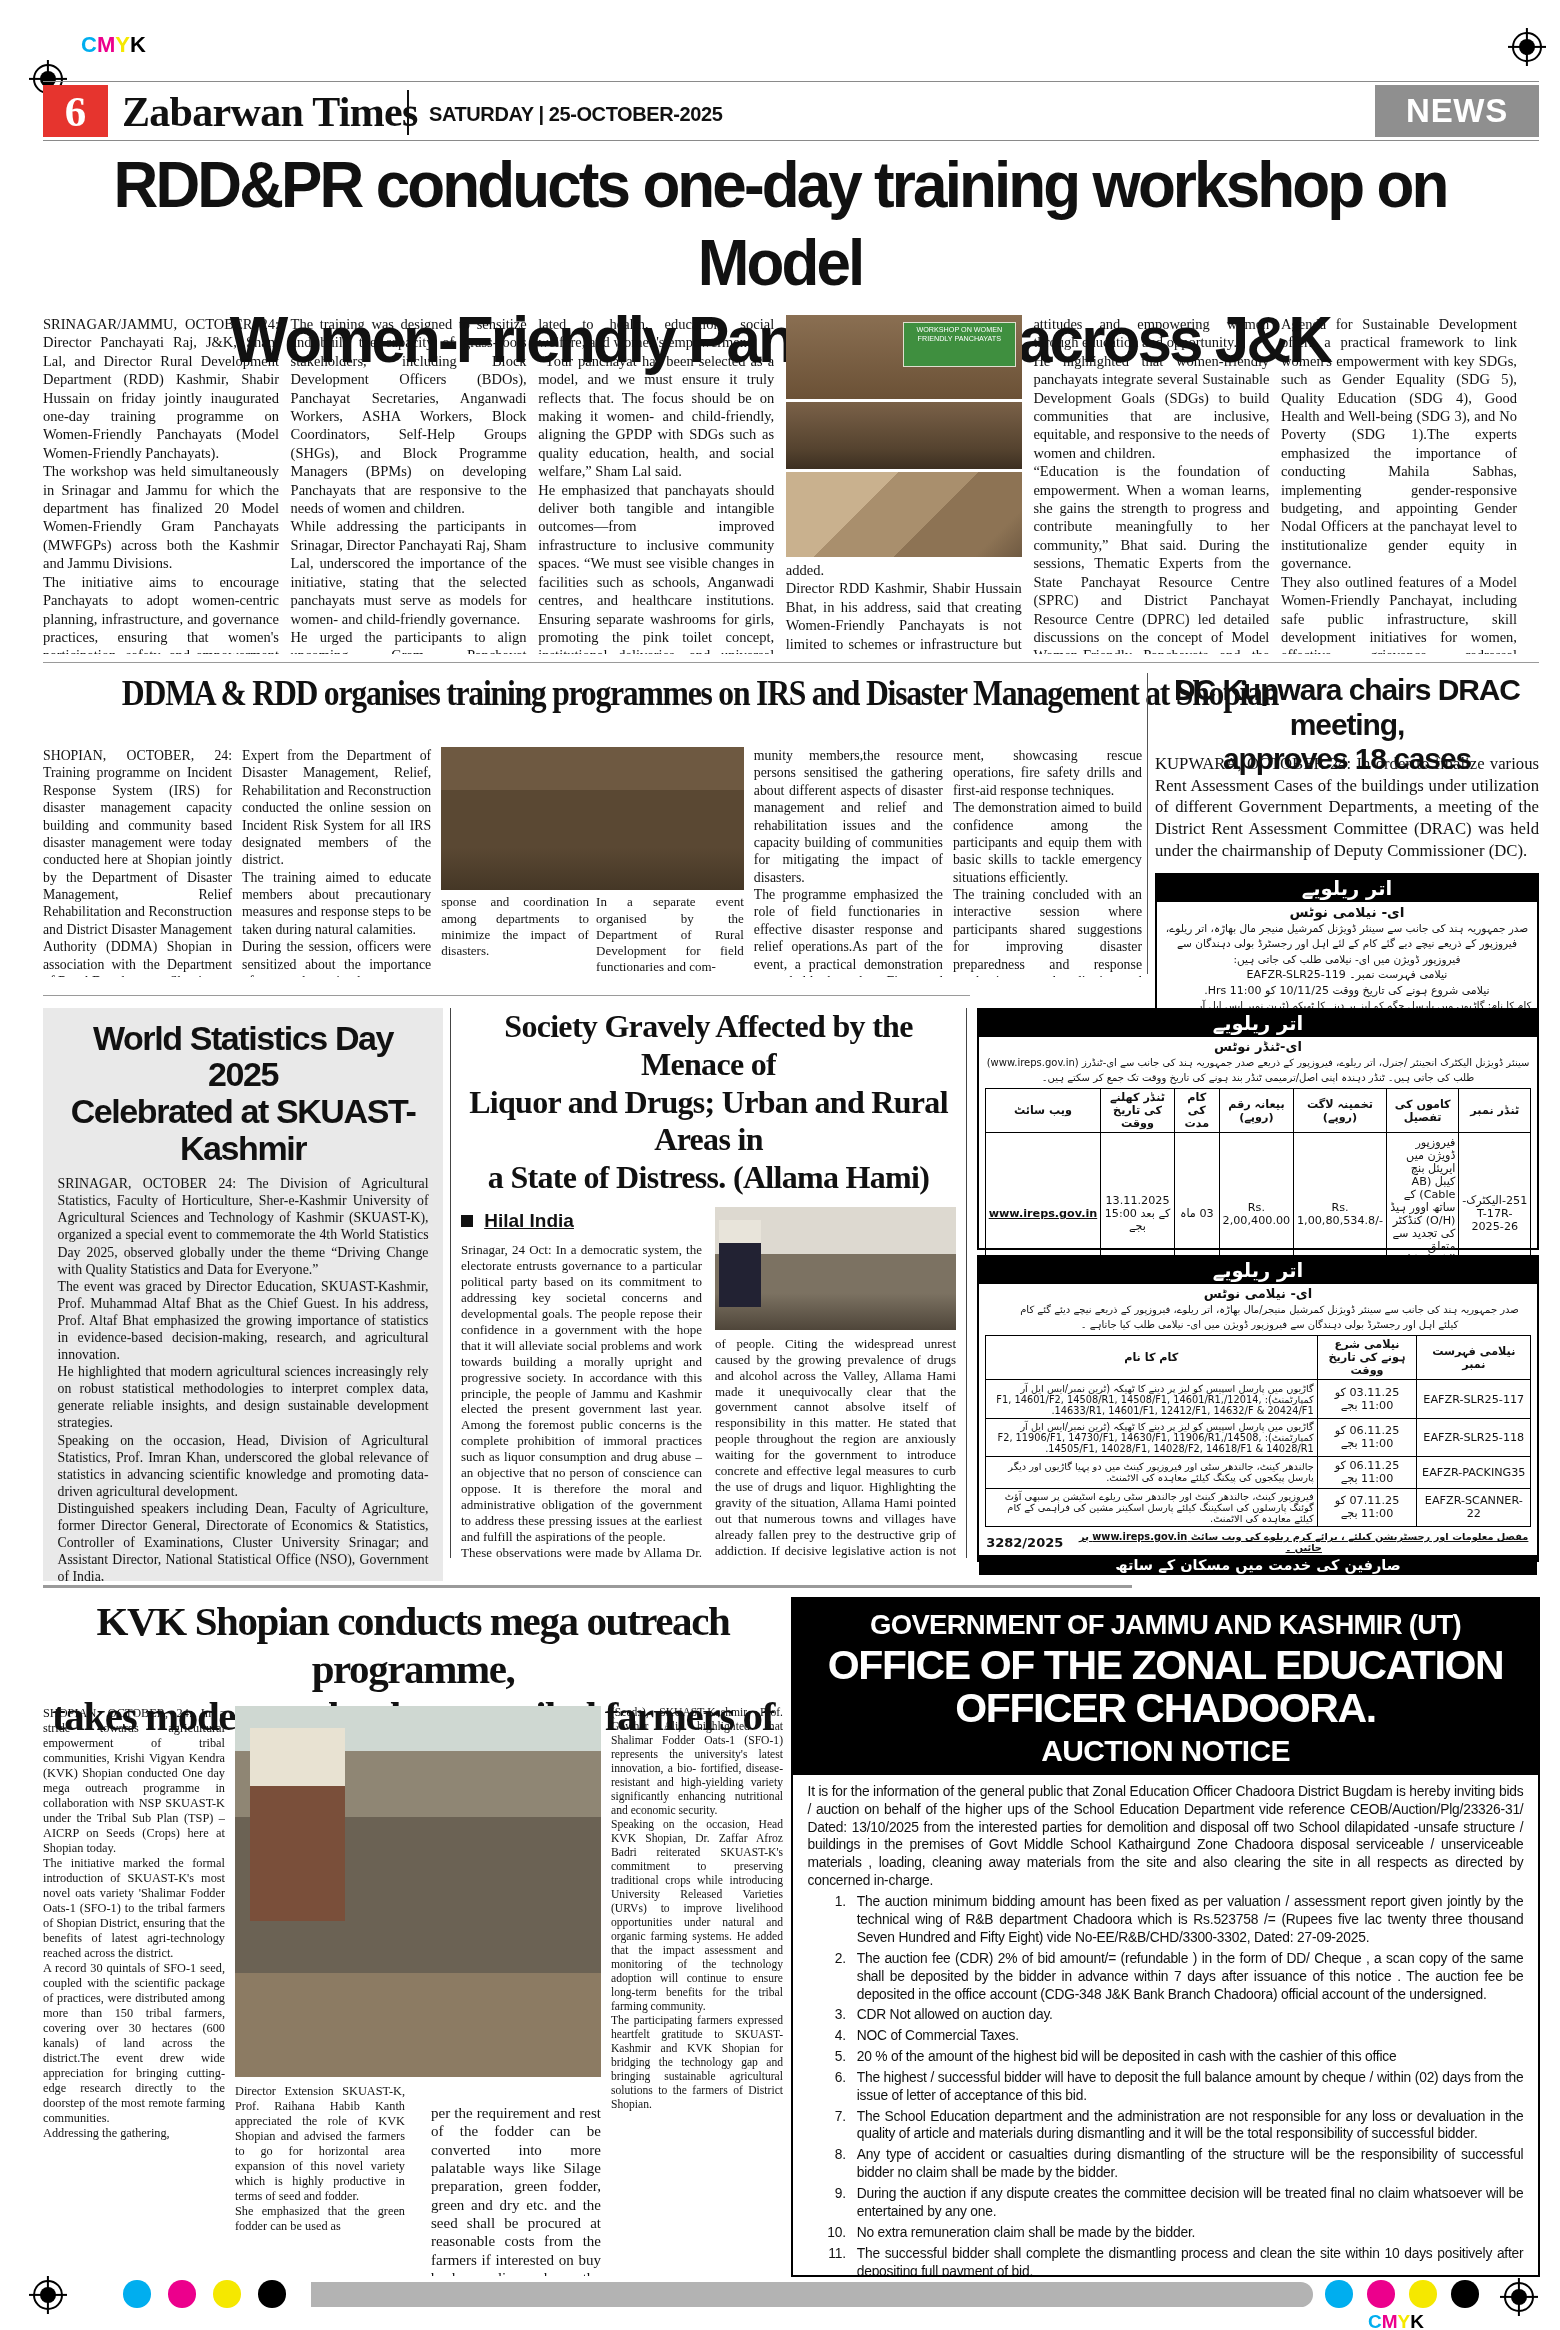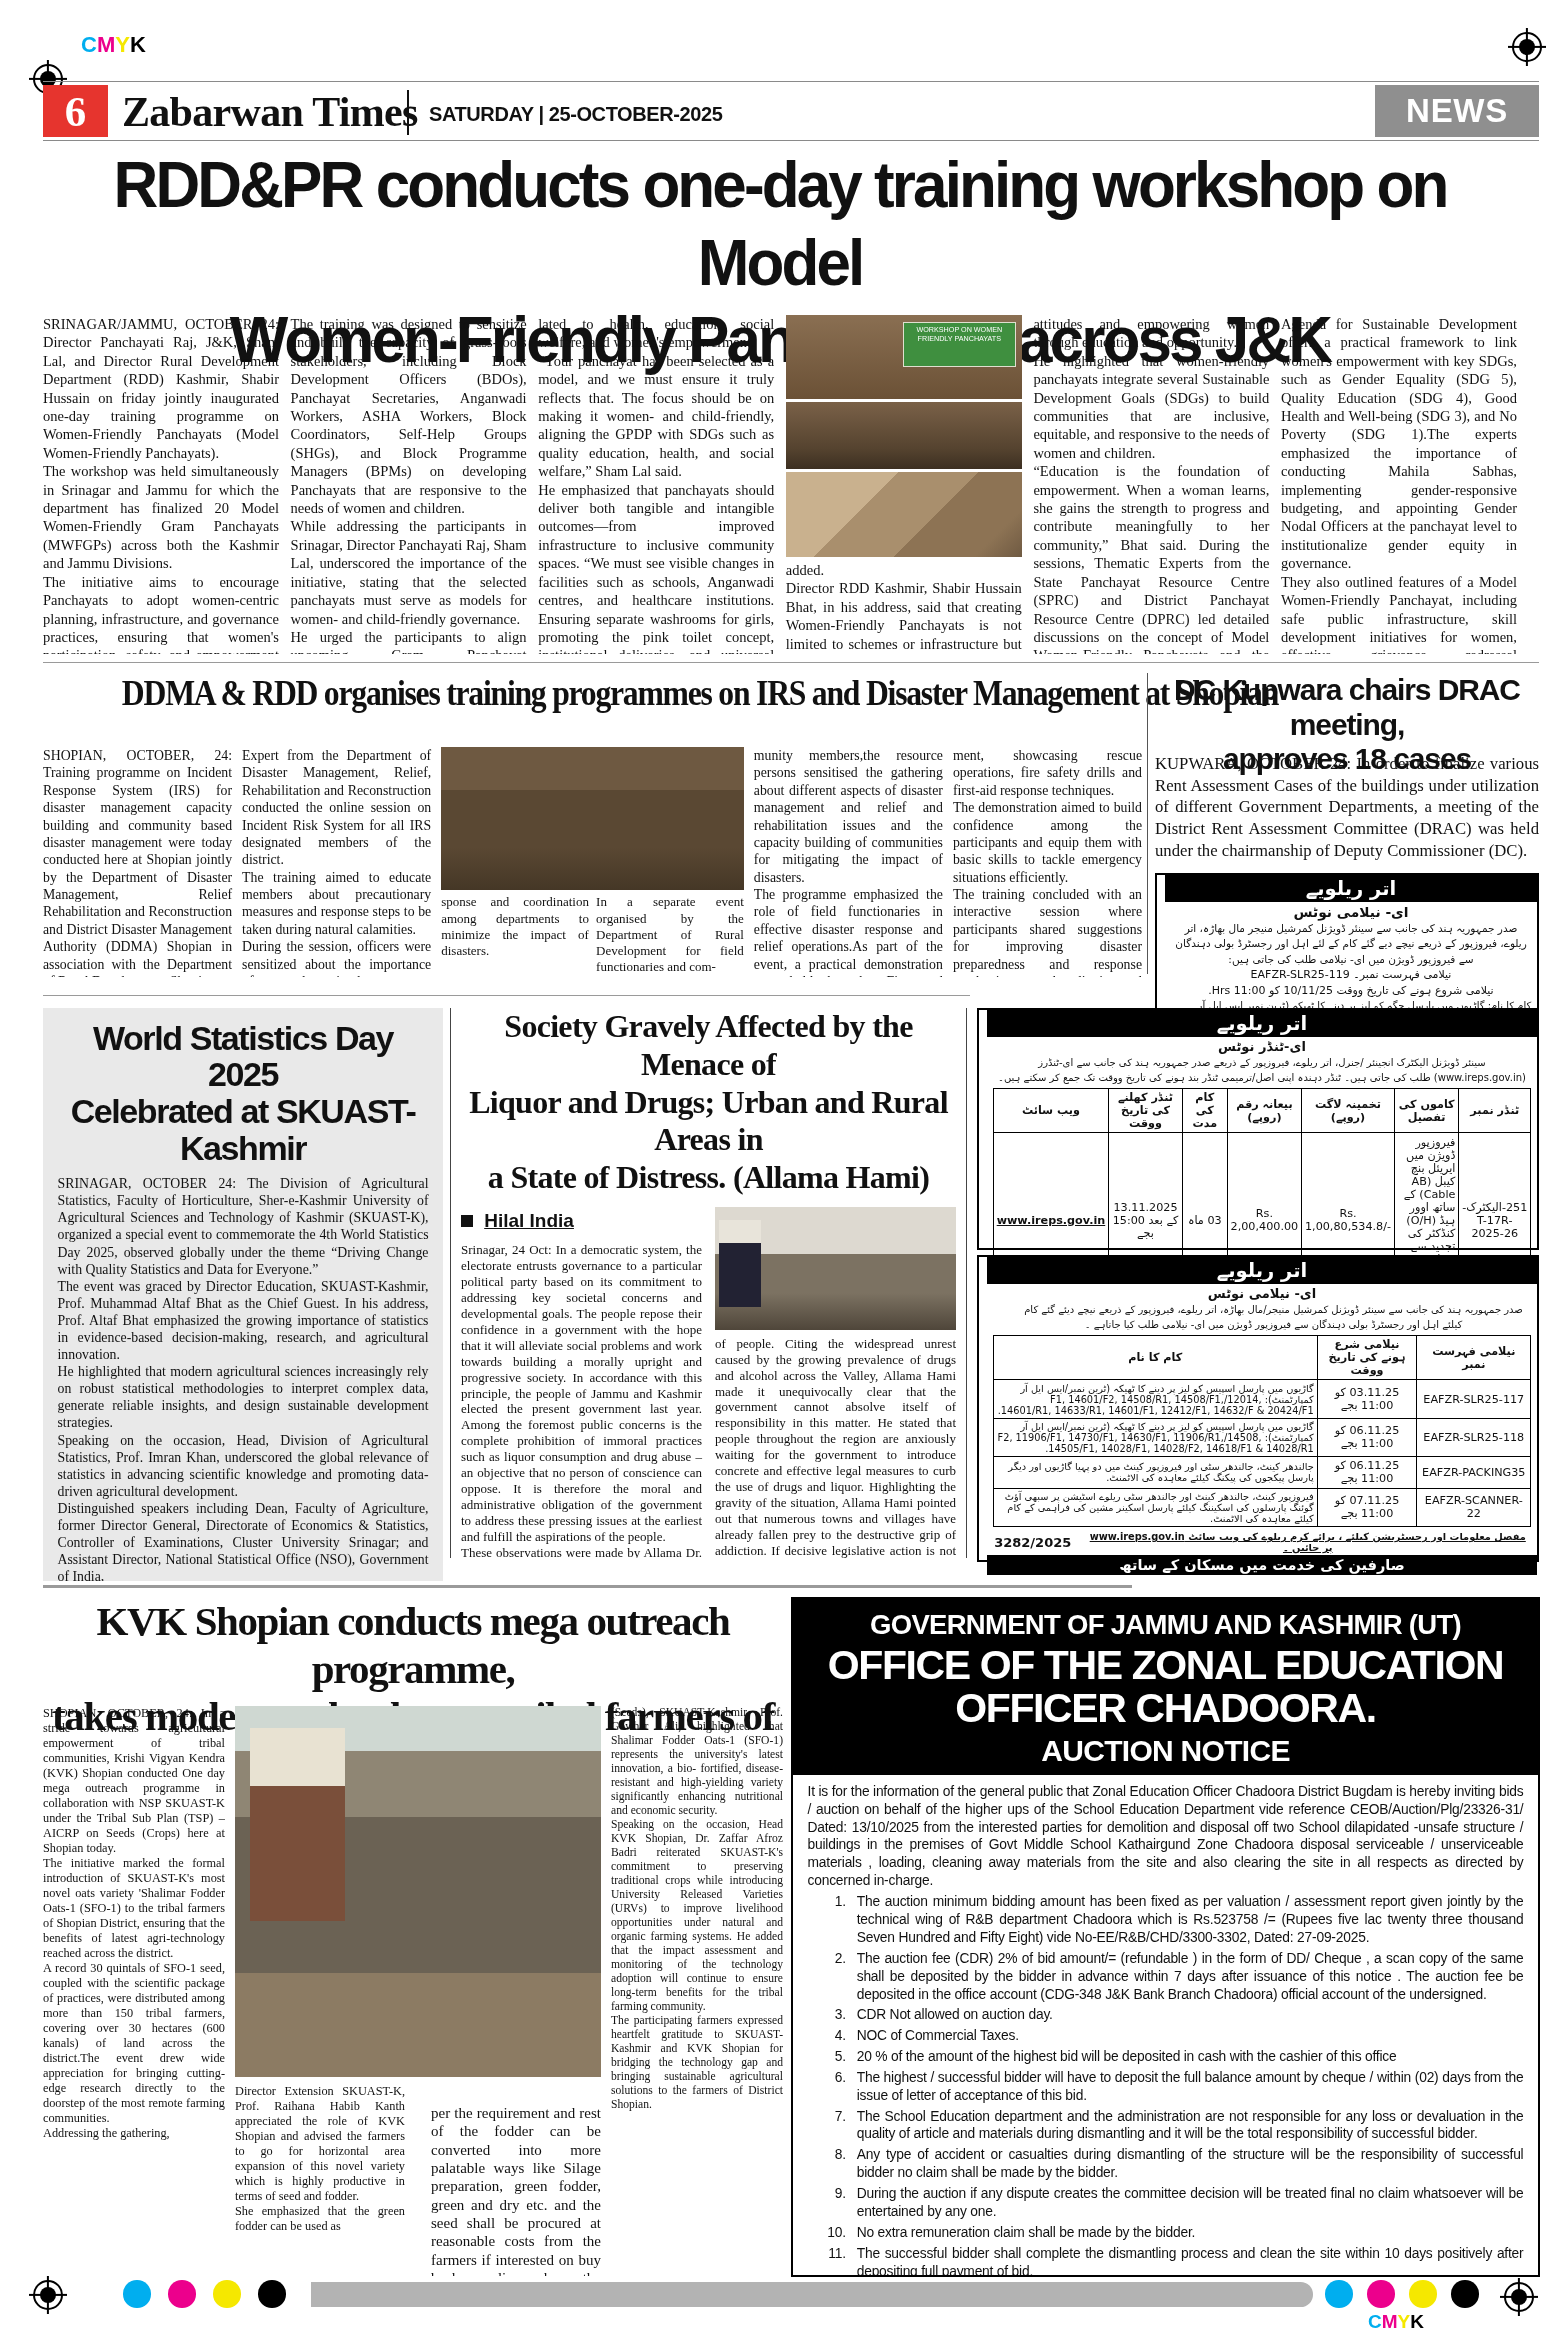--- a/index.html
+++ b/index.html
@@ -39,21 +39,21 @@
   
   .cols{display:flex;gap:11.6px;}
   .ncol{flex:1;font-size:14.5px;line-height:1.27;}
   .small{font-size:13.8px;line-height:1.26;}
   
   .photo{position:relative;overflow:hidden;background:#a08a6b;}
   .banner{position:absolute;background:#3f8f3f;border:1.4px solid #e0e0d0;color:#fff;
       font-family:"Liberation Sans",sans-serif;font-size:7.2px;text-align:center;line-height:1.2;padding:2.9px 1.4px;}
   
   .nbox{position:absolute;border:2.2px solid #000;background:#fff;box-sizing:border-box;
-      font-family:"DejaVu Sans",sans-serif;padding-left:8px;}
+      font-family:"DejaVu Sans",sans-serif;}
   .nbar{background:#000;color:#fff;text-align:center;font-weight:bold;font-size:19.5px;padding:2.2px 0;}
   .nsub{text-align:center;font-weight:bold;font-size:15px;padding:2.9px 0;direction:rtl;}
   .nintro{direction:rtl;font-size:12px;line-height:1.55;text-align:center;padding:0 7.2px;}
   .nline{direction:rtl;font-size:12.3px;text-align:center;padding:1.4px 5.8px;}
   .nref{font-weight:bold;font-size:16px;padding:1.4px 7.2px;font-family:"DejaVu Sans",sans-serif;}
   .ntable{width:calc(100% - 11.6px);margin:2.9px 5.8px;border-collapse:collapse;direction:ltr;}
   .ntable th,.ntable td{border:1.4px solid #000;font-size:11.2px;padding:2.2px 2.9px;text-align:center;vertical-align:middle;}
   .ntable .ur{direction:rtl;}
   .url{text-decoration:underline;font-weight:bold;}
   

